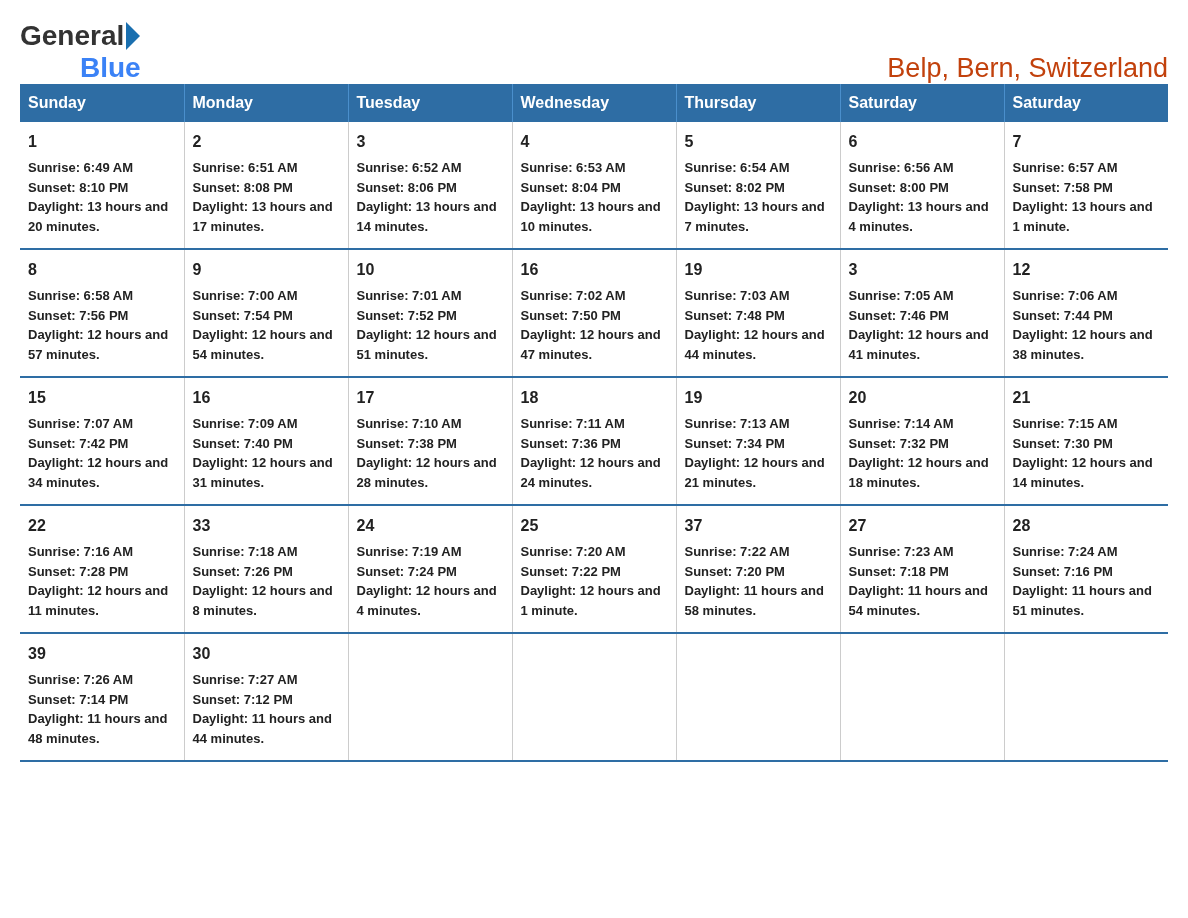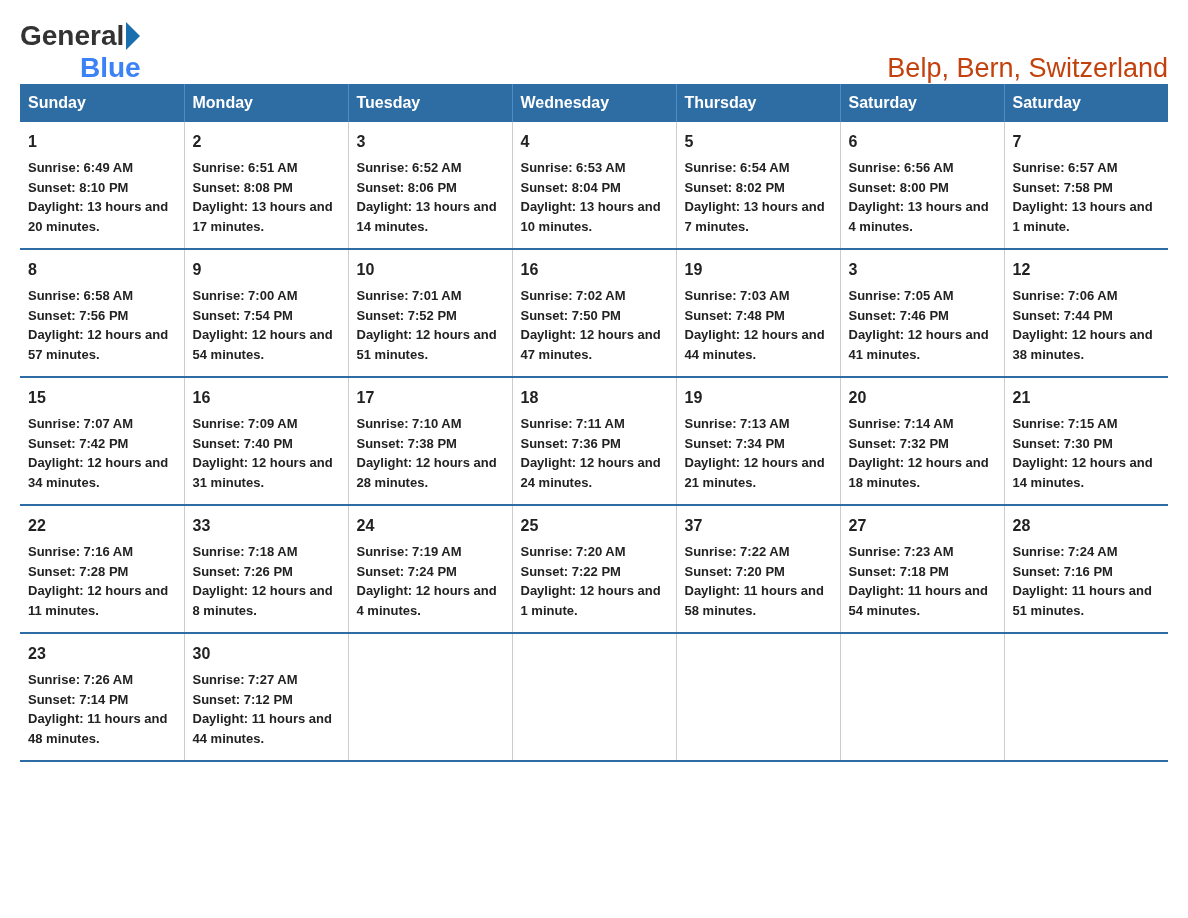--- a/index.html
+++ b/index.html
@@ -251,21 +251,21 @@
         <span class="day-number">27</span>
         <span class="day-info">Sunrise: 7:23 AM<br>Sunset: 7:18 PM<br>Daylight: 11 hours and 54 minutes.</span>
       </td>
         <td>
         <span class="day-number">28</span>
         <span class="day-info">Sunrise: 7:24 AM<br>Sunset: 7:16 PM<br>Daylight: 11 hours and 51 minutes.</span>
       </td>
       </tr>
       <tr>
         <td>
-        <span class="day-number">23</span>
+        <span class="day-number">39</span>
         <span class="day-info">Sunrise: 7:26 AM<br>Sunset: 7:14 PM<br>Daylight: 11 hours and 48 minutes.</span>
       </td>
         <td>
         <span class="day-number">30</span>
         <span class="day-info">Sunrise: 7:27 AM<br>Sunset: 7:12 PM<br>Daylight: 11 hours and 44 minutes.</span>
       </td>
         <td class="empty-cell"></td>
         <td class="empty-cell"></td>
         <td class="empty-cell"></td>
         <td class="empty-cell"></td>

